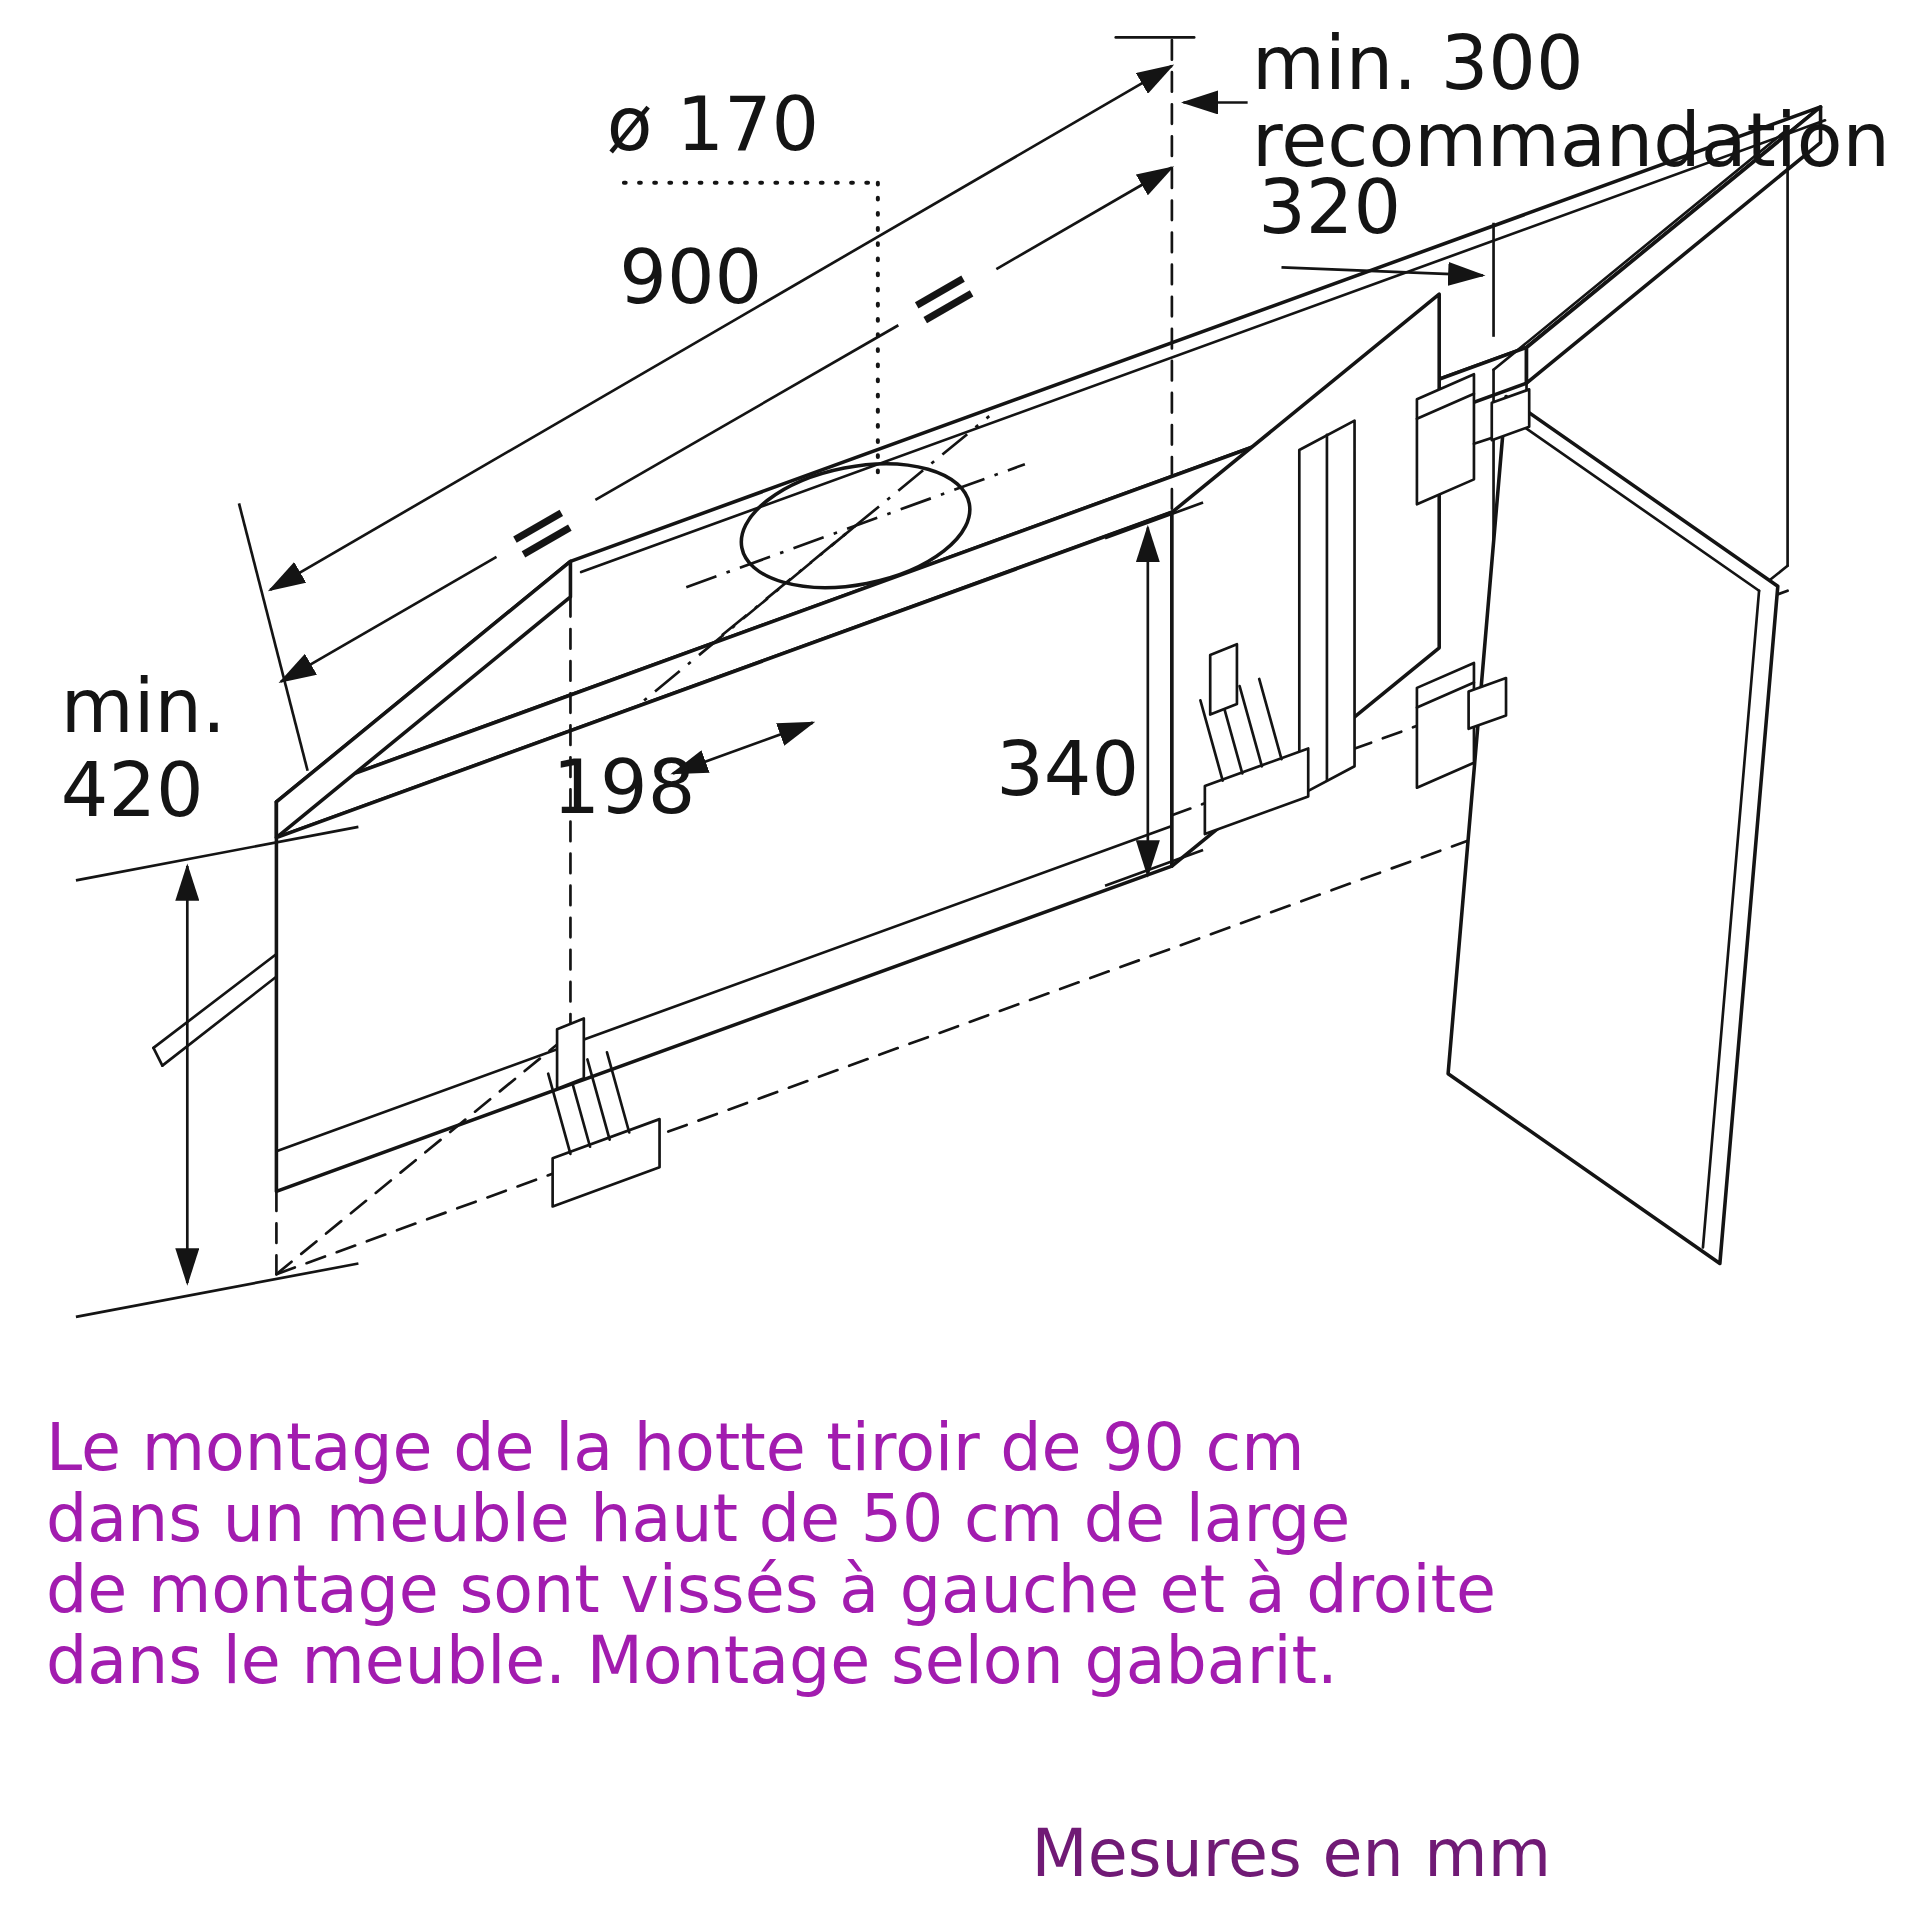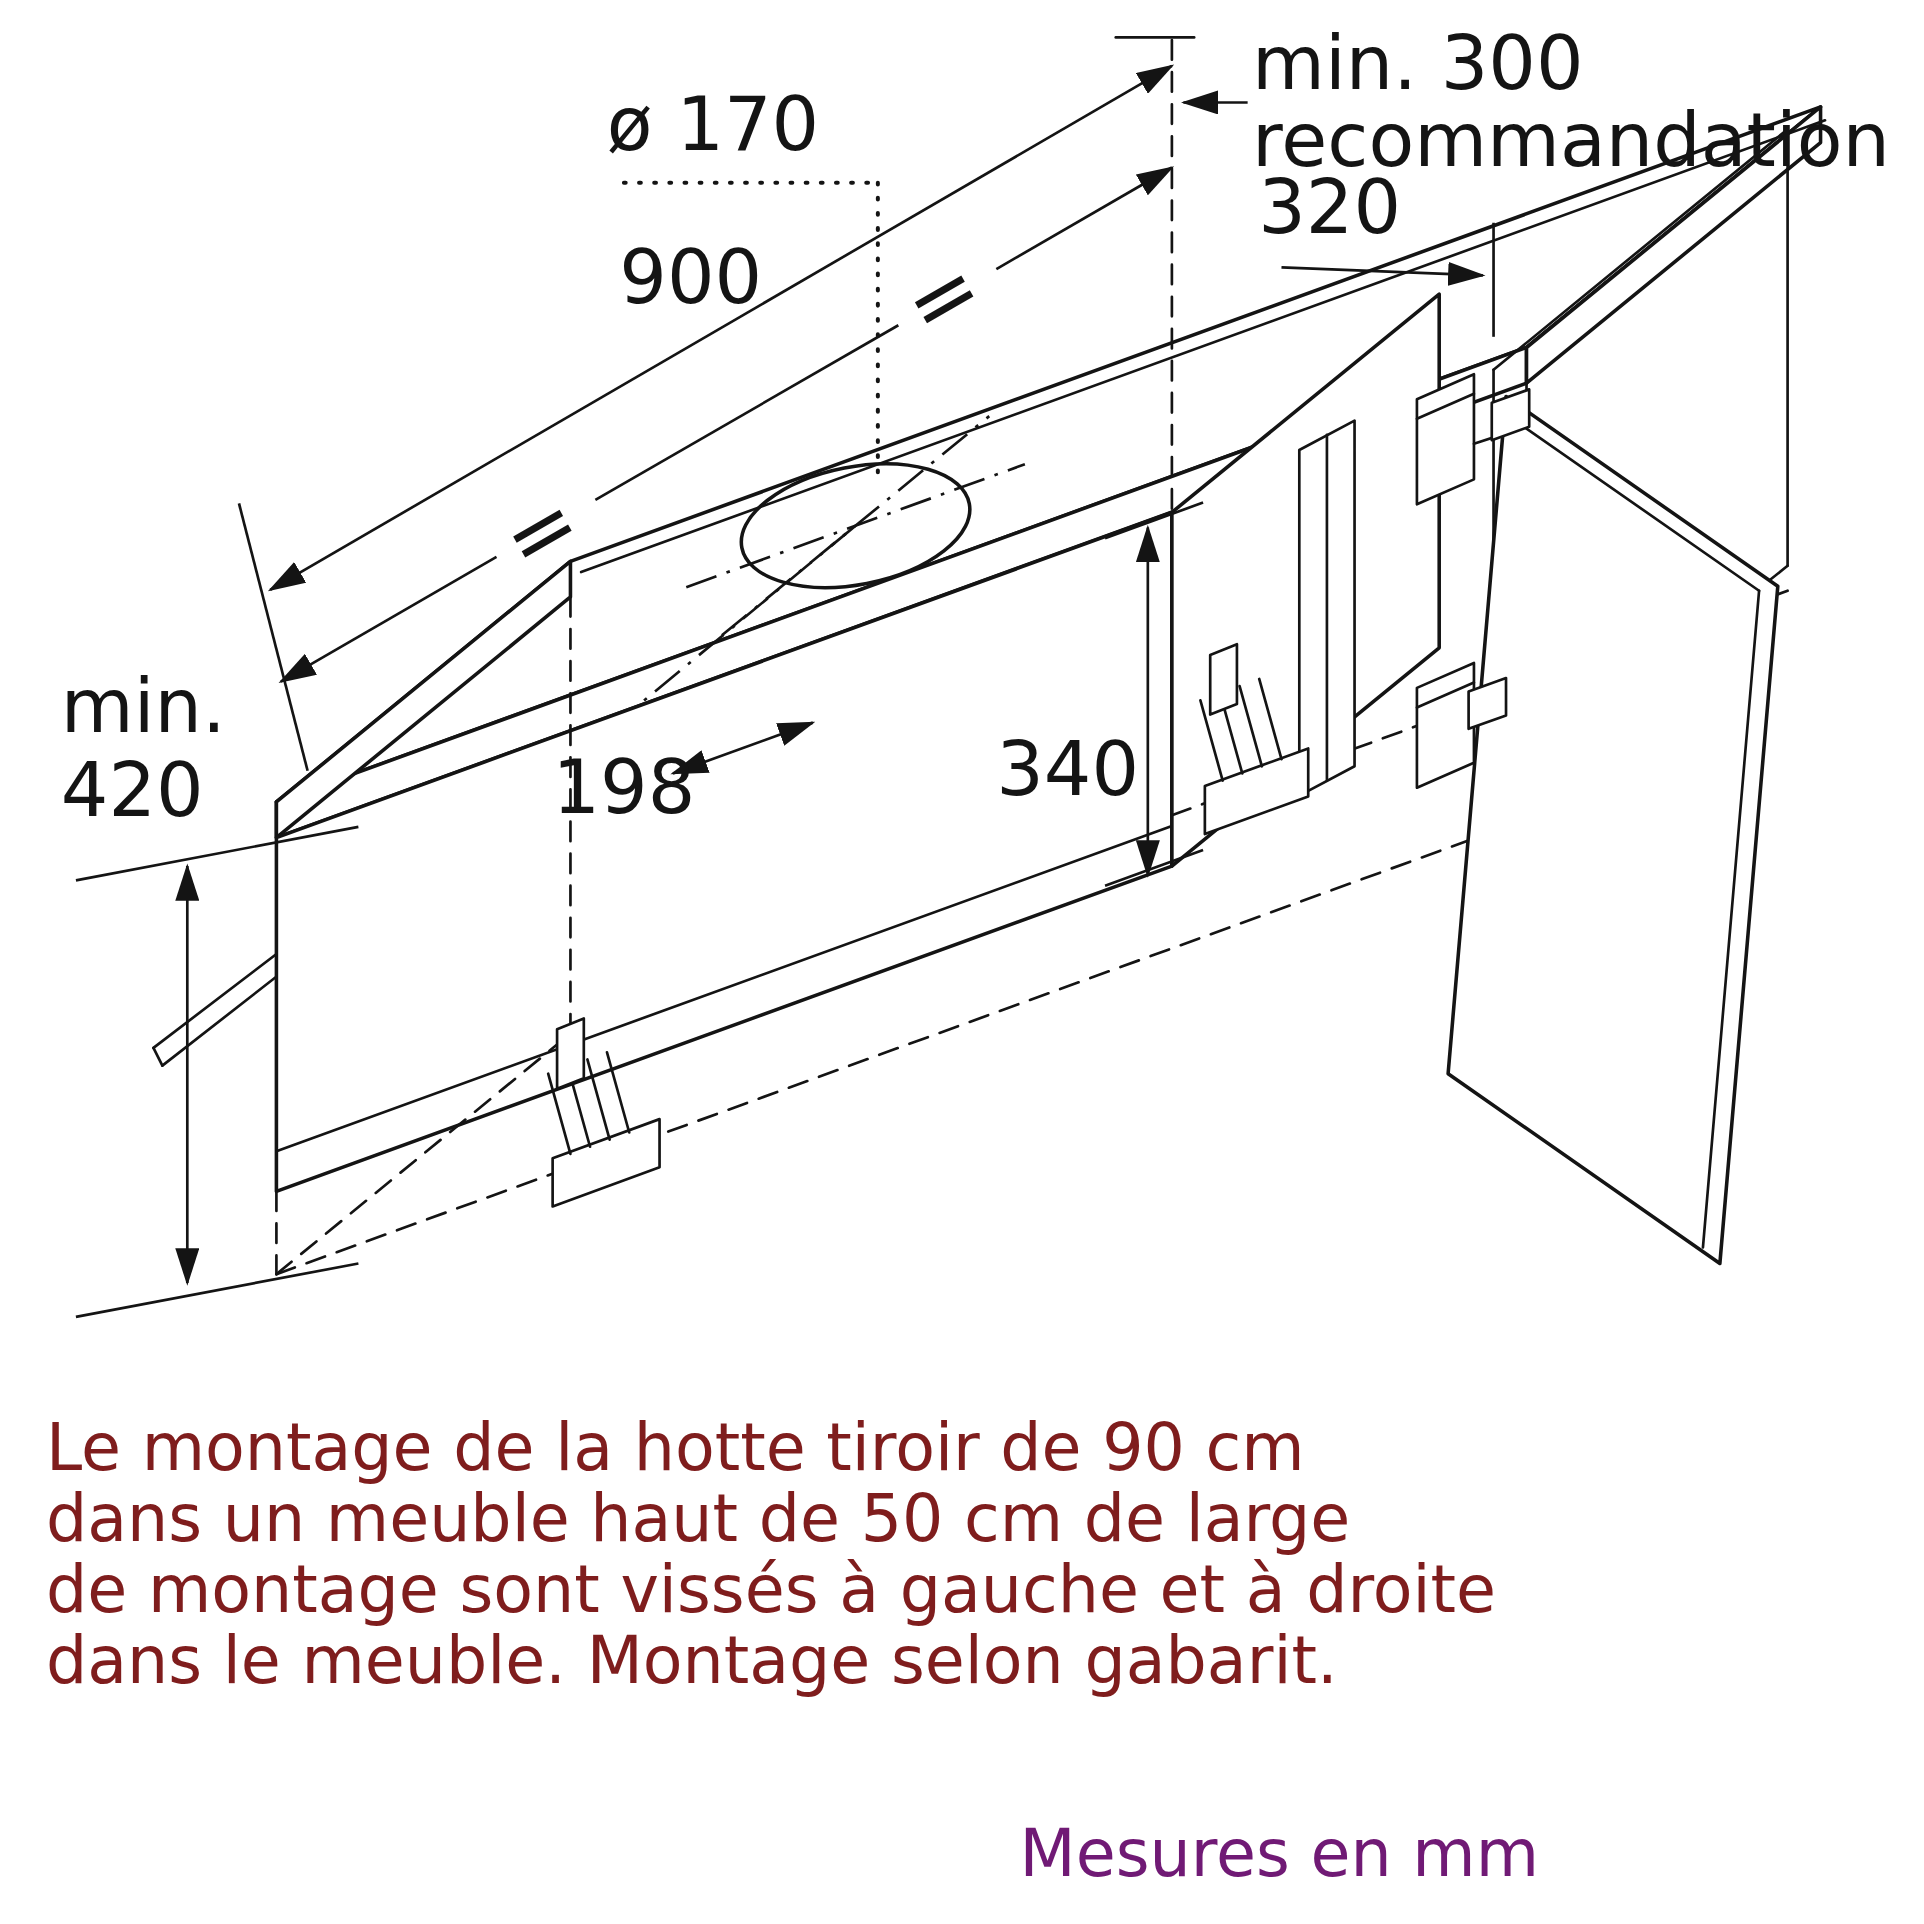--- a/index.html
+++ b/index.html
@@ -1,33 +1,33 @@
 <!DOCTYPE html>
 <html style="font-size:14.3px"><head>
 <meta charset="utf-8">
 <style>
   html,body{margin:0;padding:0;width:1925px;height:1925px;background:#ffffff;overflow:hidden;
             font-family:"DejaVu Sans", sans-serif;}
-  .stage{position:relative;width:1579px;height:1925px;background:#fff;}
+  .stage{position:relative;width:1579px;height:1925px;background:#fff;padding-left:12px;}
   svg{position:absolute;left:0;top:0;}
   
   .ln  {fill:none;stroke:#141414;stroke-width:4;stroke-linejoin:round;stroke-linecap:round;}
   .thin{stroke-width:3;}
   .fw  {fill:#ffffff;}
   .dash{stroke-dasharray:22 14;}
   .dim {fill:none;stroke:#141414;stroke-width:3;stroke-linejoin:round;}
   .dot {fill:none;stroke:#141414;stroke-width:4.5;stroke-dasharray:2 15;stroke-linecap:round;}
   .dd  {fill:none;stroke:#141414;stroke-width:3;stroke-dasharray:36 12 4 12;}
   
   .lbl {font-size:78px;fill:#141414;}
   .mid {text-anchor:middle;}
   .big {font-size:84px;}
   .eq  {font-size:96px;}
   
-  .caption{position:absolute;left:46px;top:1412px;color:#7f1d1d;font-size:65px;line-height:71px;
+  .caption{position:absolute;left:46px;top:1412px;color:#a21caf;font-size:65px;line-height:71px;
            letter-spacing:0px;white-space:nowrap;}
   .units{position:absolute;right:40px;top:1816px;color:#701a75;font-size:65px;}
 </style>
 </head>
 <body>
 
 <div class="stage">
 
 <svg width="1925" height="1390" viewBox="0 0 2160 1560">
   <defs>

